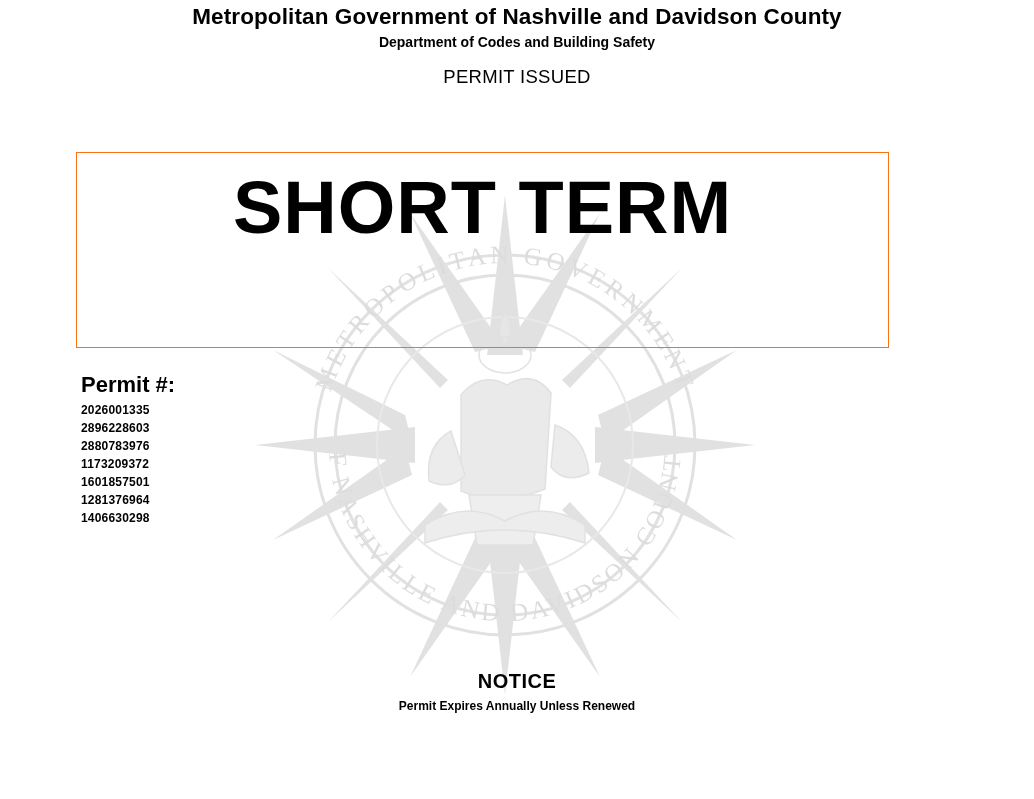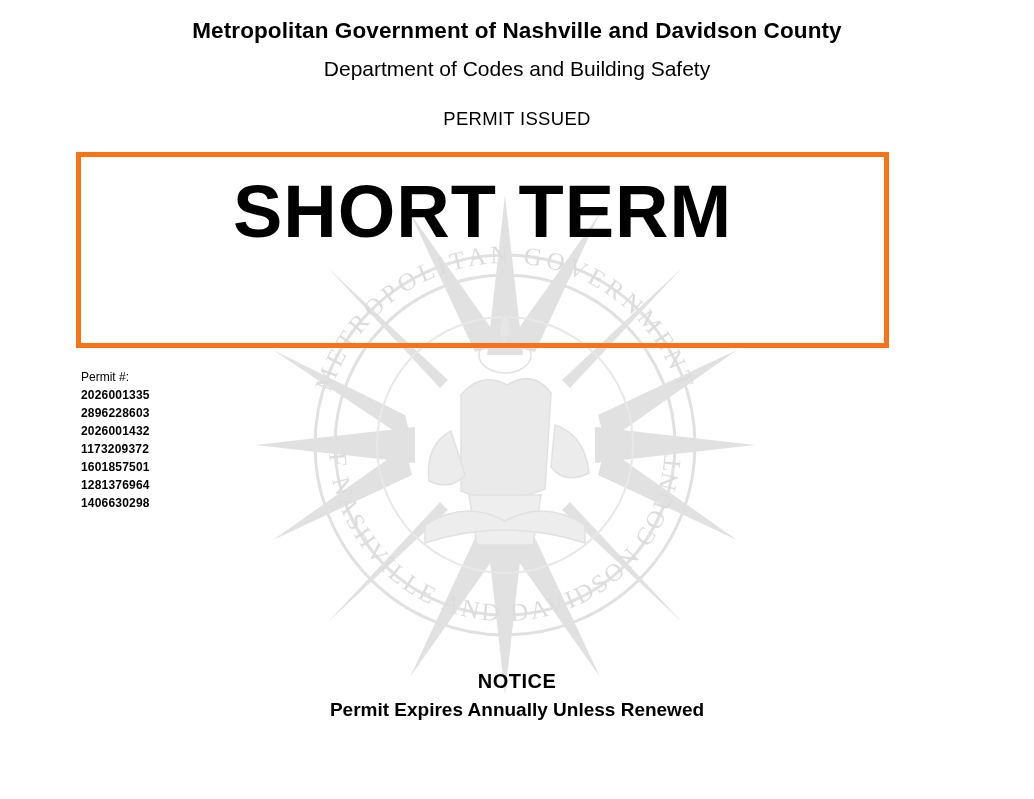--- a/index.html
+++ b/index.html
@@ -33,53 +33,53 @@
     opacity: 0.30;
     pointer-events: none;
     z-index: 0;
   }
 
   
   .header {
     position: relative;
     z-index: 2;
     text-align: center;
-    padding-top: 17px;
+    padding-top: 3px;
   }
   .org-name {
     font-size: 22.5px;
     font-weight: bold;
     letter-spacing: 0.1px;
     line-height: 1.22;
   }
   .dept-name {
-    font-size: 21px;
-    font-weight: normal;
-    margin-top: 12px;
+    font-size: 14px;
+    font-weight: bold;
+    margin-top: 4px;
     line-height: 1.22;
   }
 
   .permit-issued {
     position: relative;
     z-index: 2;
     text-align: center;
     font-size: 18.5px;
     font-weight: normal;
-    margin-top: 26px;
+    margin-top: 14px;
     letter-spacing: 0.3px;
   }
 
   
   .title-box {
     position: absolute;
     left: 76px;
     top: 152px;
     width: 813px;
     height: 196px;
-    border: 5px solid #f97316;
+    border: 1px solid #f97316;
     background: transparent;
     z-index: 2;
     box-sizing: border-box;
   }
   .title-inner {
     text-align: center;
     padding-top: 14px;
   }
   .title-line {
     font-size: 74px;
@@ -90,22 +90,22 @@
   }
 
   
   .permit-block {
     position: absolute;
     left: 81px;
     top: 368px;
     z-index: 2;
   }
   .permit-label {
-    font-size: 12px;
-    font-weight: normal;
+    font-size: 22px;
+    font-weight: bold;
     line-height: 1.5;
   }
   .permit-num {
     font-size: 12px;
     font-weight: bold;
     line-height: 1.5;
     letter-spacing: 0.2px;
   }
 
   
@@ -116,21 +116,21 @@
     width: 1034px;
     text-align: center;
     z-index: 2;
   }
   .notice-title {
     font-size: 20px;
     font-weight: bold;
     letter-spacing: 0.5px;
   }
   .notice-sub {
-    font-size: 19px;
+    font-size: 12px;
     font-weight: bold;
     margin-top: 6px;
   }
 </style>
 </head>
 <body>
 
 <div class="page">
 
   <div class="seal">
@@ -194,21 +194,21 @@
   <div class="title-box">
     <div class="title-inner">
       <div class="title-line">SHORT TERM</div>
     </div>
   </div>
 
   <div class="permit-block">
     <div class="permit-label">Permit #:</div>
     <div class="permit-num">2026001335</div>
     <div class="permit-num">2896228603</div>
-    <div class="permit-num">2026001432</div>
+    <div class="permit-num">2880783976</div>
     <div class="permit-num">1173209372</div>
     <div class="permit-num">1601857501</div>
     <div class="permit-num">1281376964</div>
     <div class="permit-num">1406630298</div>
   </div>
 
   <div class="notice-wrap">
     <div class="notice-title">NOTICE</div>
     <div class="notice-sub">Permit Expires Annually Unless Renewed</div>
   </div>

